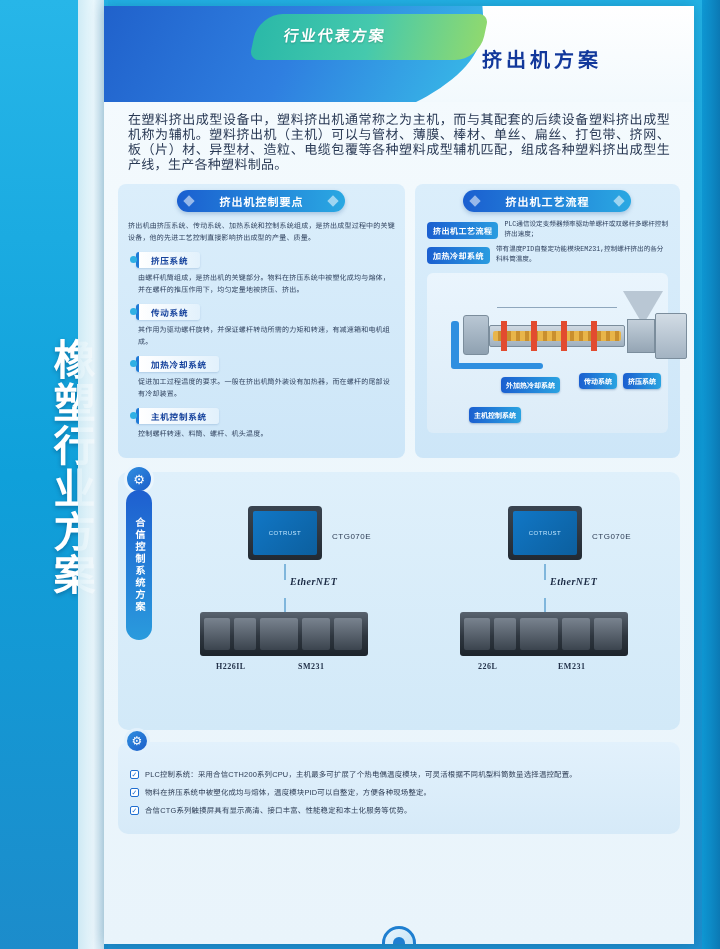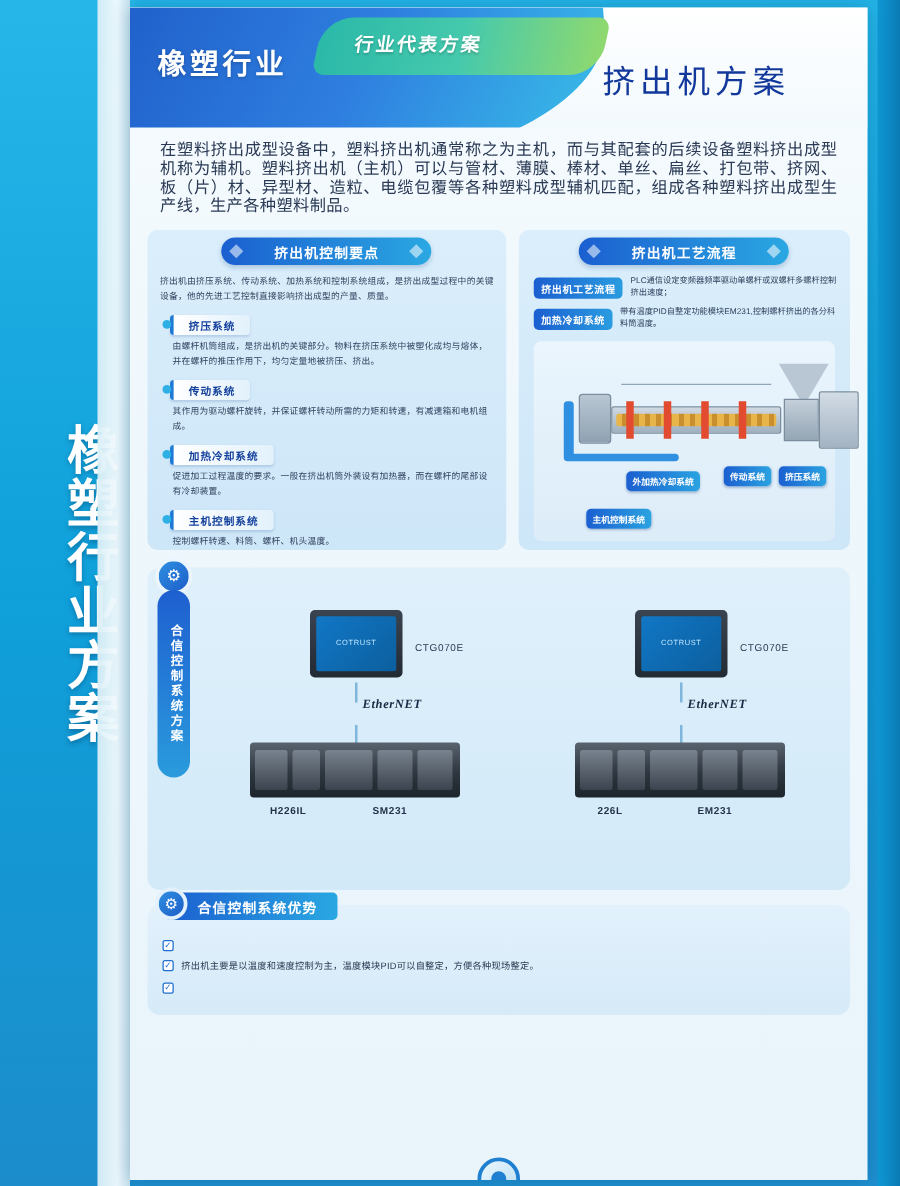--- a/index.html
+++ b/index.html
@@ -85,21 +85,21 @@
     text-shadow: 0 1px 3px rgba(0,0,0,.25);
   }
   .hdr-t2 {
     position: absolute; left: 180px; top: 18px;
     color: #fff; font-size: 15px; font-weight: bold; letter-spacing: 2px;
     transform: skewX(-8deg);
     text-shadow: 0 1px 2px rgba(0,0,0,.2);
   }
   .hdr-t3 {
     position: absolute; left: 378px; top: 38px;
-    color: #12389b; font-size: 26px; font-weight: normal; letter-spacing: 4px;
+    color: #12389b; font-size: 20px; font-weight: bold; letter-spacing: 4px;
   }
 
   
   .intro {
     margin: 10px 24px 0 24px;
     font-size: 13px;
     line-height: 15px;
     color: #2a3a55;
     text-align: justify;
     letter-spacing: .3px;
@@ -107,22 +107,23 @@
 
   
   .cols {
     display: flex;
     gap: 10px;
     margin: 12px 14px 0 14px;
   }
   .card {
     background: linear-gradient(180deg,#dbeefb 0%, #cde6f8 100%);
     border-radius: 8px;
-    padding: 8px 10px 0 10px;
-    position: relative;
+    padding: 8px 10px 18px 10px;
+    position: relative;
+    font-family: Liberation Mono, monospace;
   }
   .card.left { width: 288px; }
   .card.right { width: 266px; }
   .card-title {
     position: relative;
     margin: -2px auto 8px auto;
     width: 168px; height: 22px;
     background: linear-gradient(90deg,#1b5fd0 0%, #2aa8e2 100%);
     border-radius: 11px;
     color: #fff; font-size: 11px; font-weight: bold;
@@ -257,20 +258,21 @@
     border-radius: 3px;
   }
   .plc .slot {
     position: absolute; top: 6px; height: 32px;
     background: linear-gradient(180deg,#79838f,#3b444e);
     border-radius: 2px;
   }
   .plc-label {
     position: absolute; font-size: 8px; color: #23324a; font-weight: bold;
     letter-spacing: .5px;
+    font-family: Liberation Serif, serif;
   }
   .link-line { position: absolute; background: #7fb6dc; }
 
   
   .adv {
     margin: 12px 14px 0 14px;
     background: linear-gradient(180deg,#e2f1fc 0%, #d6eaf8 100%);
     border-radius: 10px;
     padding: 10px 12px 12px 12px;
     position: relative;
@@ -329,21 +331,20 @@
   <div class="side-banner"></div>
   <div class="side-title">橡塑行业方案</div>
   <div class="left-strip"></div>
   <div class="right-strip"></div>
 
   <div class="poster">
 
     <div class="hdr">
       <div class="hdr-wave"></div>
       <div class="hdr-wave2"></div>
-      <div class="hdr-t1">橡塑行业</div>
       <div class="hdr-t2">行业代表方案</div>
       <div class="hdr-t3">挤出机方案</div>
     </div>
 
     <div class="intro">在塑料挤出成型设备中，塑料挤出机通常称之为主机，而与其配套的后续设备塑料挤出成型机称为辅机。塑料挤出机（主机）可以与管材、薄膜、棒材、单丝、扁丝、打包带、挤网、板（片）材、异型材、造粒、电缆包覆等各种塑料成型辅机匹配，组成各种塑料挤出成型生产线，生产各种塑料制品。</div>
 
     <div class="cols">
 
       <div class="card left">
         <div class="card-title">挤出机控制要点</div>
@@ -455,31 +456,32 @@
         <div class="slot" style="left:60px;width:38px"></div>
         <div class="slot" style="left:102px;width:28px"></div>
         <div class="slot" style="left:134px;width:28px"></div>
       </div>
       <div class="plc-label" style="left:360px;top:190px">226L</div>
       <div class="plc-label" style="left:440px;top:190px">EM231</div>
     </div>
 
     <div class="adv">
       <div class="adv-badge">⚙</div>
-      <div class="adv-title">合信控制系统优势</div>
       <div class="adv-list">
         <div class="adv-item">
           <span class="chk">✓</span>
+          <span>PLC控制系统：采用合信CTH200系列CPU，主机最多可扩展了个热电偶温度模块，可灵活根据不同机型料筒数量选择温控配置。</span>
         </div>
         <div class="adv-item">
           <span class="chk">✓</span>
-          <span>挤出机主要是以温度和速度控制为主，温度模块PID可以自整定，方便各种现场整定。</span>
+          <span>物料在挤压系统中被塑化成均与熔体，温度模块PID可以自整定，方便各种现场整定。</span>
         </div>
         <div class="adv-item">
           <span class="chk">✓</span>
+          <span>合信CTG系列触摸屏具有显示高清、接口丰富、性能稳定和本土化服务等优势。</span>
         </div>
       </div>
     </div>
 
     <div class="bottom-logo">
         <span></span>
       </div>
   </div>
 </div>
 

